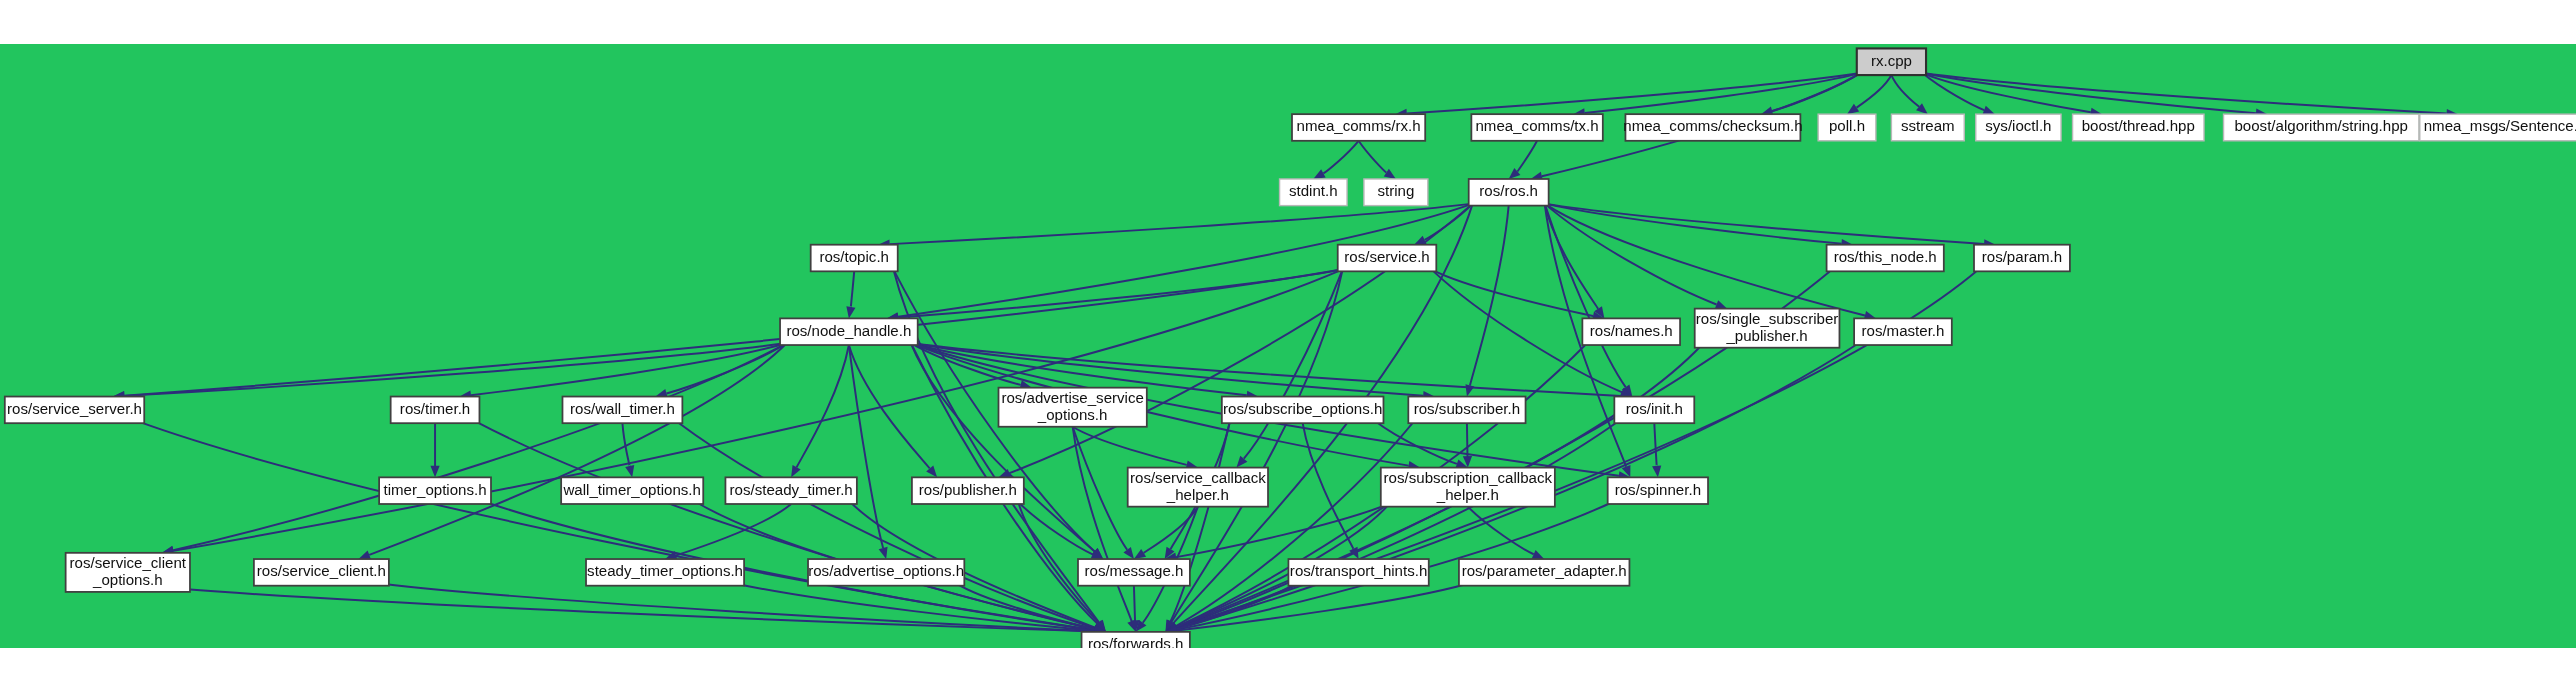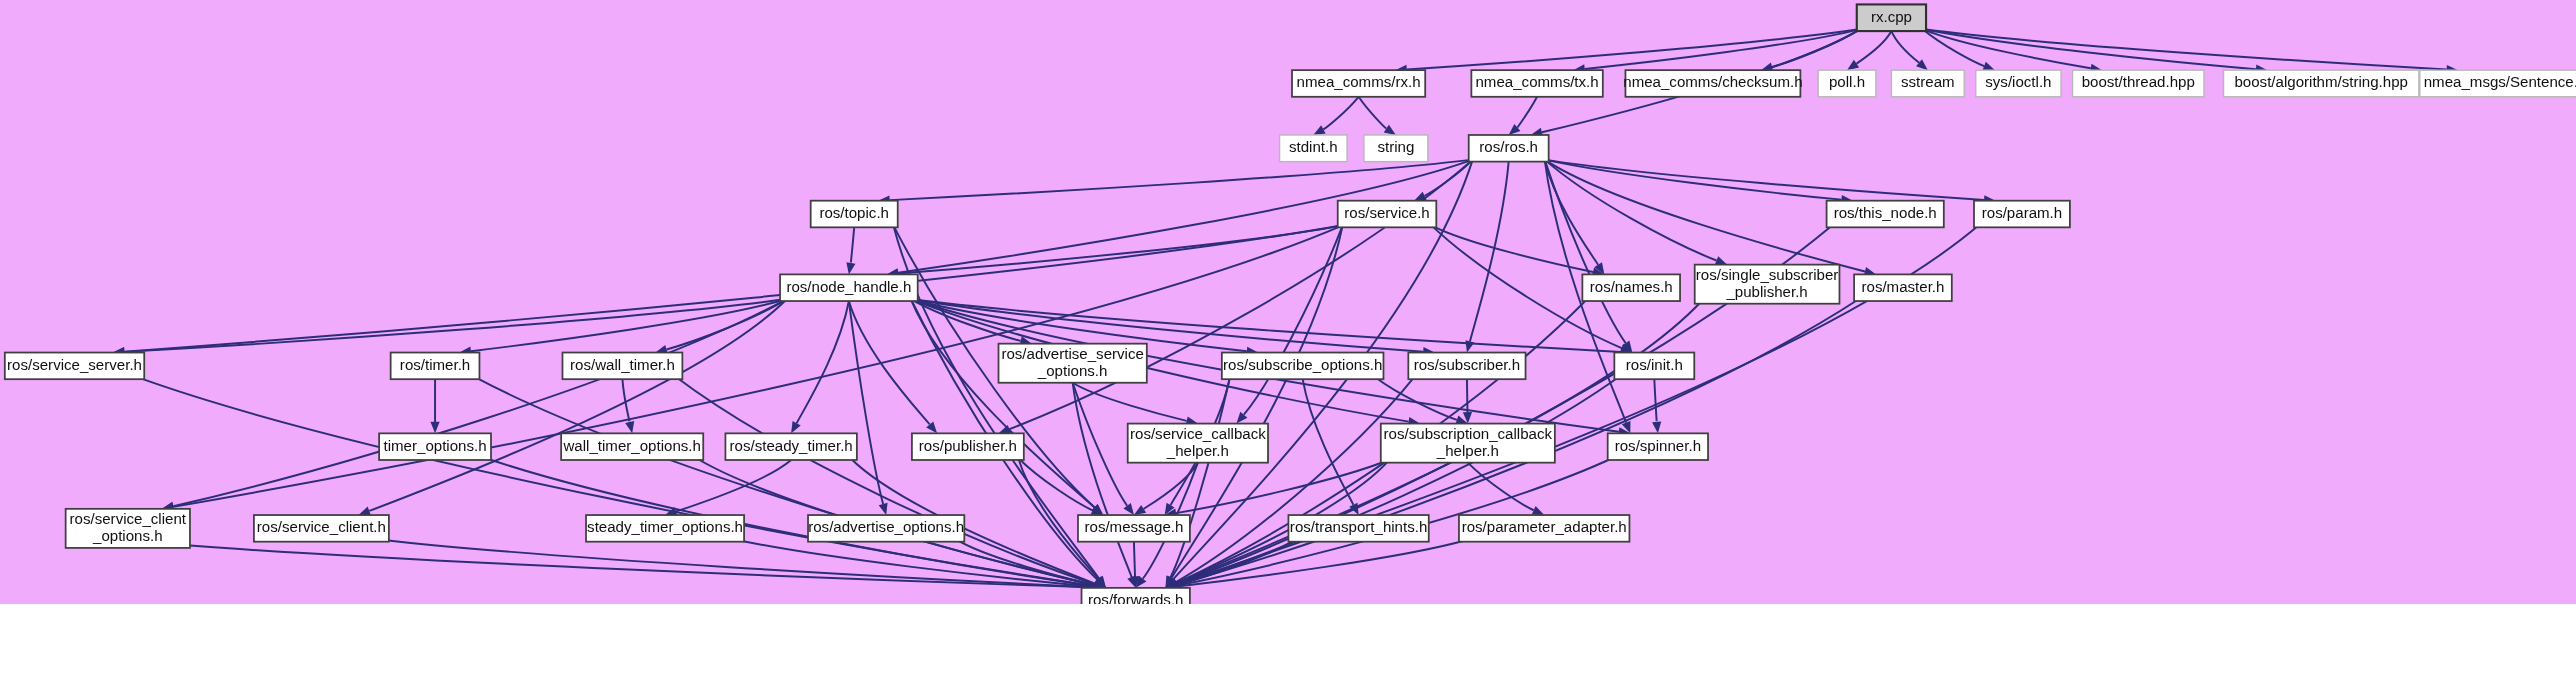--- a/index.html
+++ b/index.html
@@ -8,21 +8,22 @@
     background: #ffffff;
   }
   body {
     font-family: "Liberation Sans", sans-serif;
   }
   #graph-wrap {
     position: relative;
     width: 2576px;
     height: 604px;
     overflow: hidden;
-    background: #f0abfc;
+    background: #22c55e;
+    margin-top: 44px;
   }
   svg#graph {
     position: absolute;
     top: 0;
     left: 0;
     width: 2576px;
     height: 682px;
     display: block;
   }
   .edge {

